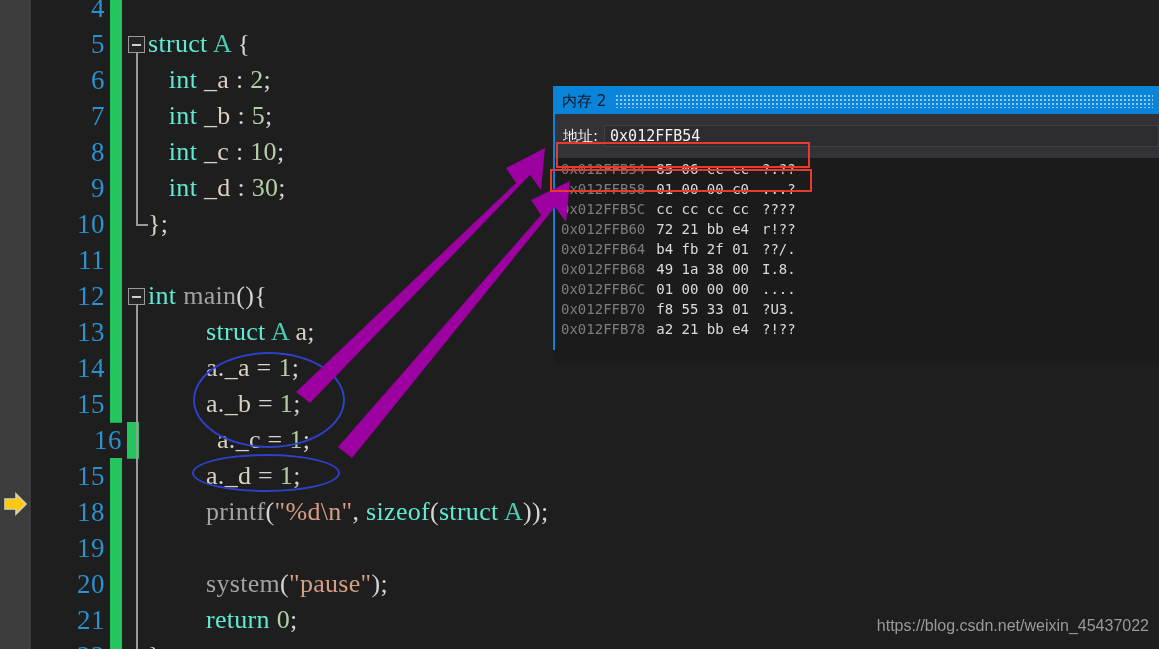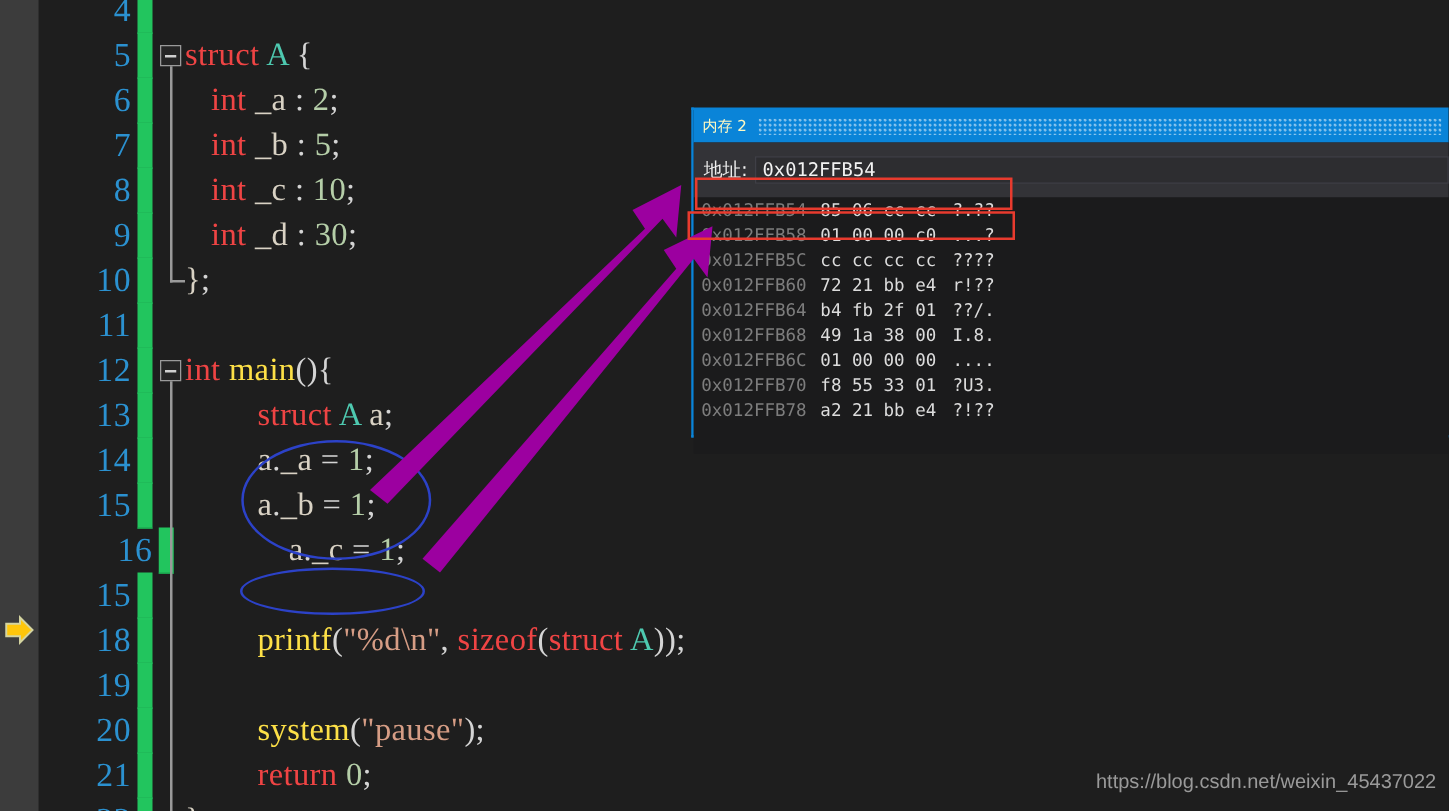--- a/index.html
+++ b/index.html
@@ -74,27 +74,27 @@
   .code-text {
     position: absolute;
     left: 128px;
     font-family: "Liberation Serif", serif;
     font-size: 26px;
     line-height: 36px;
     white-space: pre;
     color: #d4d4d4;
     letter-spacing: 0.3px;
   }
-  .kw   { color: #ef4444; }
+  .kw   { color: #5eead4; }
   .typ  { color: #4ec9b0; }
   .id   { color: #d9d2c4; }
   .num  { color: #b5cea8; }
   .str  { color: #d69d85; }
   .esc  { color: #d69d85; }
-  .fn   { color: #fde047; }
+  .fn   { color: #a3a3a3; }
   .pn   { color: #d4d4d4; }
 
   
   .fold-box {
     position: absolute;
     left: 128px;
     width: 17px; height: 17px;
     border: 1px solid #9a9a9a;
     box-sizing: border-box;
     background: #252525;
@@ -130,22 +130,22 @@
     background: #1b1b1c;
   }
   .mem-title {
     position: relative;
     height: 26px;
     background: #0a84d8;
     display: flex;
     align-items: center;
   }
   .mem-title-label {
-    color: #fef9c3;
-    font-size: 12px;
+    color: #0f172a;
+    font-size: 15px;
     padding-left: 7px;
     font-family: "DejaVu Sans", sans-serif;
     white-space: nowrap;
   }
   .mem-title-grip {
     flex: 1;
     height: 13px;
     margin: 0 6px 0 10px;
     background-image:
       radial-gradient(circle at 1px 1px, rgba(255,255,255,0.55) 1px, transparent 1.2px);
@@ -314,26 +314,27 @@
 
     <div class="code-row" style="top:386px;">
       <div class="ln">15</div>
       <div class="changebar gap"></div>
       <div class="code-text" style="left:206px;"><span class="id">a</span><span class="pn">.</span><span class="id">_b</span> <span class="pn">=</span> <span class="num">1</span><span class="pn">;</span></div>
     </div>
 
     <div class="code-row" style="top:422px;margin-left:17px;">
       <div class="ln">16</div>
       <div class="changebar gap"></div>
-      <div class="code-text" style="left:214px;"><span class="id">a</span><span class="pn">.</span><span class="id">_c</span> <span class="pn">=</span> <span class="num">1</span><span class="pn">;</span></div>
+      <div class="code-text" style="left:200px;"><span class="id">a</span><span class="pn">.</span><span class="id">_c</span> <span class="pn">=</span> <span class="num">1</span><span class="pn">;</span></div>
     </div>
 
     <div class="code-row" style="top:458px;">
       <div class="ln">15</div>
       <div class="changebar gap"></div>
+      <div class="code-text" style="left:206px;"><span class="id">a</span><span class="pn">.</span><span class="id">_d</span> <span class="pn">=</span> <span class="num">1</span><span class="pn">;</span></div>
     </div>
 
     <div class="code-row" style="top:494px;">
       <div class="ln">18</div>
       <div class="changebar gap"></div>
       <div class="code-text" style="left:206px;"><span class="fn">printf</span><span class="pn">(</span><span class="str">"%d</span><span class="esc">\n</span><span class="str">"</span><span class="pn">,</span> <span class="kw">sizeof</span><span class="pn">(</span><span class="kw">struct</span> <span class="typ">A</span><span class="pn">));</span></div>
     </div>
 
     <div class="code-row" style="top:530px;">
       <div class="ln">19</div>

